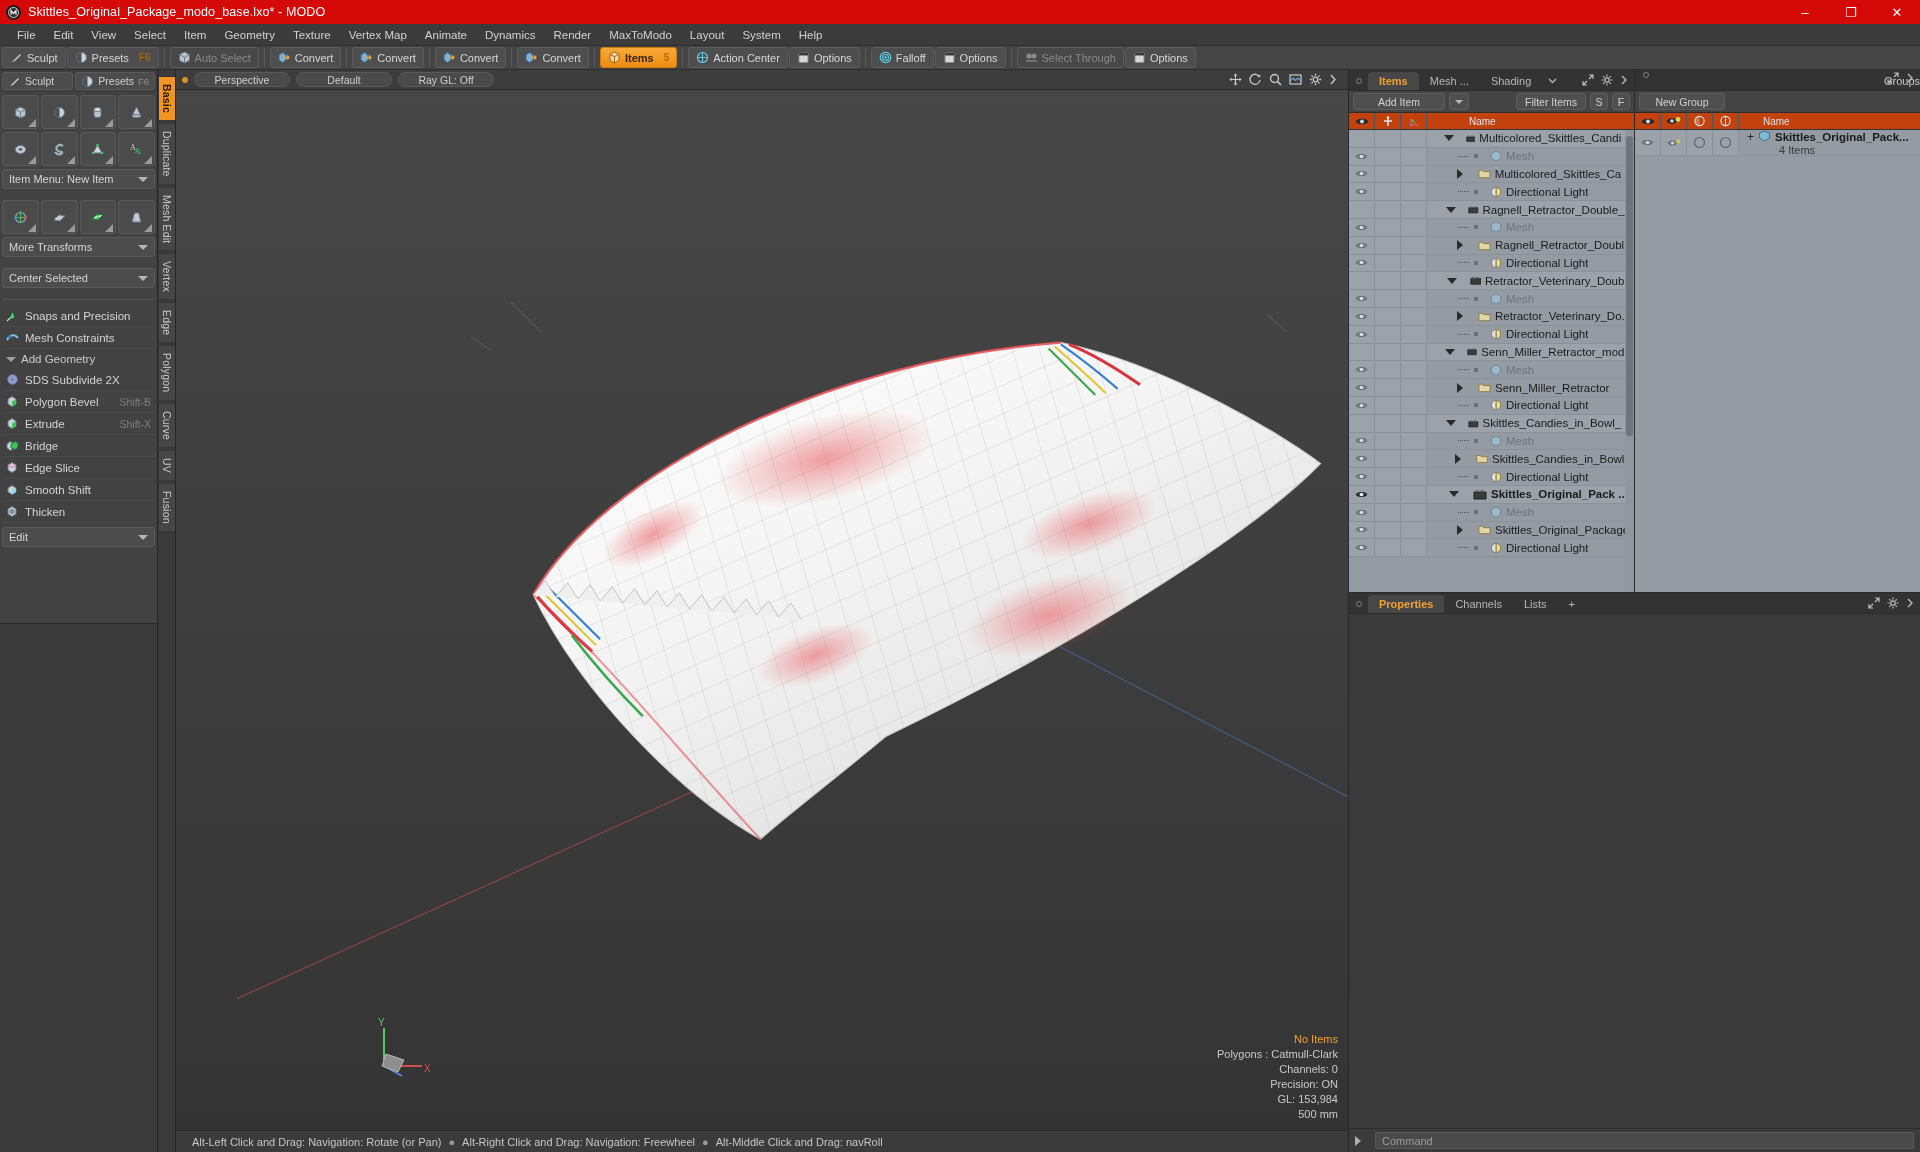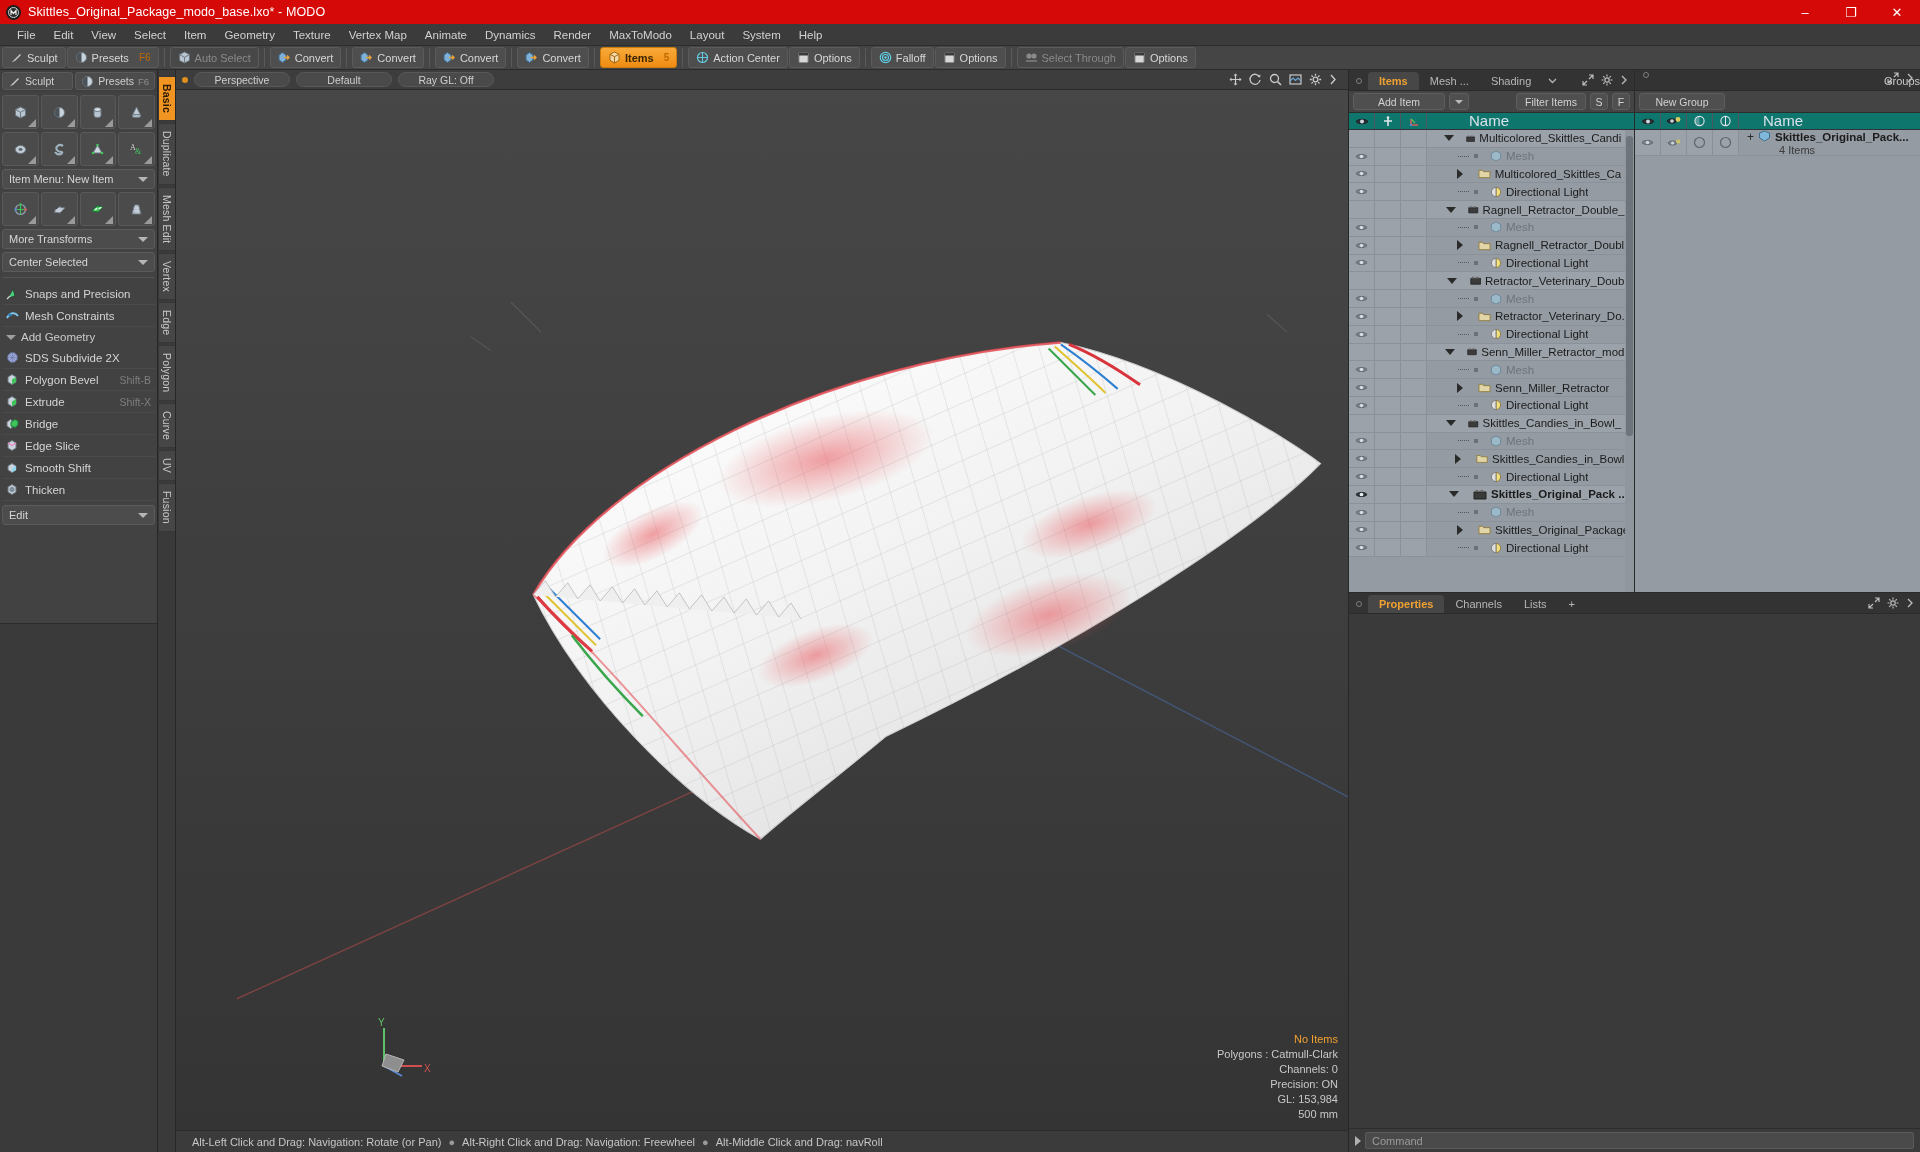--- a/index.html
+++ b/index.html
@@ -46,21 +46,21 @@
   .lp-tool{ flex:1; display:flex;align-items:center;gap:4px;padding:0 5px;font-size:10.5px;
     background:#4c4c4c;border:1px solid #5a5a5a;border-radius:3px;color:#cfcfcf;}
   .lp-tool .key{ margin-left:auto;color:#8d8d8d;font-size:9.5px;}
   .lp-body{ flex:1; overflow:hidden; padding:3px 2px 0 2px;}
   .icon-row{ display:flex; gap:2px; margin-bottom:3px; }
   .icon-btn{ flex:1; height:34px; background:#4b4b4b; border:1px solid #595959;
     border-radius:3px; position:relative; display:flex;align-items:center;justify-content:center;}
   .icon-btn:after{ content:''; position:absolute; right:2px; bottom:1px; width:0;height:0;
     border-left:4px solid transparent; border-top:4px solid transparent; border-bottom:4px solid #9a9a9a; border-right:4px solid #9a9a9a;}
   .dropsel{ height:20px; background:#4c4c4c; border:1px solid #5b5b5b; border-radius:3px;
-    display:flex;align-items:center;padding:0 6px;font-size:11px;color:#d6d6d6;margin-bottom:3px;}
+    display:flex;align-items:center;padding:0 6px;font-size:11px;color:#d6d6d6;margin-bottom:11px;}
   .dropsel .caret{ margin-left:auto; width:0;height:0;border-left:5px solid transparent;
     border-right:5px solid transparent;border-top:5px solid #b5b5b5;}
   .lp-sep{ height:1px;background:#555;margin:5px 1px;}
   .lp-item{ height:22px;display:flex;align-items:center;gap:6px;padding:0 4px;font-size:11.5px;
     color:#d4d4d4;border-bottom:1px solid #4a4a4a;}
   .lp-item .sc{ margin-left:auto;color:#7e7e7e;font-size:10.5px;}
   .lp-head{ height:20px;display:flex;align-items:center;gap:5px;font-size:11.5px;color:#cacaca;padding-left:4px;}
   .lp-head .tri{ width:0;height:0;border-left:5px solid transparent;border-right:5px solid transparent;
     border-top:5px solid #a0a0a0;}
   .lp-blank{ flex:1; background:#3a3a3a; border-top:1px solid #2d2d2d;}
@@ -108,21 +108,21 @@
   .pnl-tools svg{display:block;}
   .pnl-bar{ height:22px;background:#444;display:flex;align-items:center;gap:4px;padding:2px 4px;
     flex:0 0 22px; border-bottom:1px solid #2d2d2d;}
   .btn-s{ height:17px; background:#4f4f4f;border:1px solid #5e5e5e;border-radius:3px;
     font-size:10.5px;color:#d2d2d2;display:flex;align-items:center;justify-content:center;padding:0 8px;}
   .btn-caret{ width:20px;height:17px;background:#4f4f4f;border:1px solid #5e5e5e;border-radius:3px;
     display:flex;align-items:center;justify-content:center;}
   .btn-caret i{ width:0;height:0;border-left:4px solid transparent;border-right:4px solid transparent;
     border-top:4px solid #b9b9b9;display:block;}
   .grow{flex:1;}
-  .list-head{ height:17px; background:#0f766e; display:flex; align-items:flex-end; font-size:15px;
+  .list-head{ height:17px; background:#c2410c; display:flex; align-items:center; font-size:10px;
     color:#d9e2ea; flex:0 0 17px; border-bottom:1px solid #2f343a;}
   .lh-c{ width:26px;flex:0 0 26px;display:flex;align-items:center;justify-content:center;
     border-right:1px solid #4d565f;height:100%;}
   .lh-name{ padding-left:42px; }
   .list-body{ flex:1; background:#949ba3; overflow:hidden; position:relative; }
   .row{ height:17.8px; display:flex; align-items:center; font-size:11.5px; color:#1b1b1b;
     border-bottom:1px solid #8a9199; }
   .row .c{ width:26px;flex:0 0 26px;display:flex;align-items:center;justify-content:center;
     height:100%; border-right:1px solid #8a9199; background:#9ba2aa;}
   .row .nm{ display:flex;align-items:center;gap:4px;padding-left:4px;overflow:hidden;white-space:nowrap;}
@@ -135,21 +135,21 @@
     border-left:6px solid #2a2a2a; flex:0 0 auto;}
   .ind{ display:inline-block; }
   .guide{ width:13px;flex:0 0 13px;display:flex;align-items:center;justify-content:center;}
   .guide .dotline{ width:11px;height:1px;border-top:1px dotted #555;}
   .sqr{ width:4px;height:4px;background:#6a717a;}
   .vscroll{ position:absolute; right:0; top:0; width:9px; height:100%; background:#8f969e;}
   .vscroll .thumb{ position:absolute; left:1px; width:7px; background:#6d747c; border-radius:3px;}
 
   .props{ flex:1; display:flex; flex-direction:column; background:#383838; border-top:1px solid #2a2a2a;}
   .props-body{ flex:1; background:#3a3a3a;}
-  .cmdbar{ height:24px; background:#3b3b3b; display:flex; align-items:center; gap:4px;
+  .cmdbar{ height:24px; background:#3b3b3b; display:flex; align-items:center; gap:14px;
     padding:0 6px; flex:0 0 24px; border-top:1px solid #2d2d2d;}
   .cmd-input{ flex:1; height:17px;background:#4a4a4a;border:1px solid #5a5a5a;border-radius:2px;
     font-size:11px;color:#9a9a9a;display:flex;align-items:center;padding:0 6px;}
   .cmd-tri{ width:0;height:0;border-top:5px solid transparent;border-bottom:5px solid transparent;
     border-left:6px solid #b0b0b0;}
 </style>
 </head>
 <body>
 
 <div class="app">

